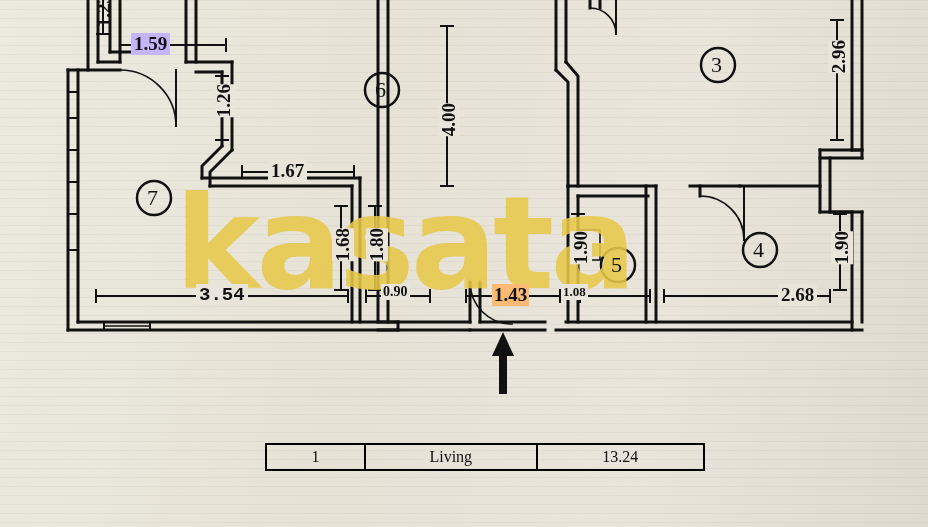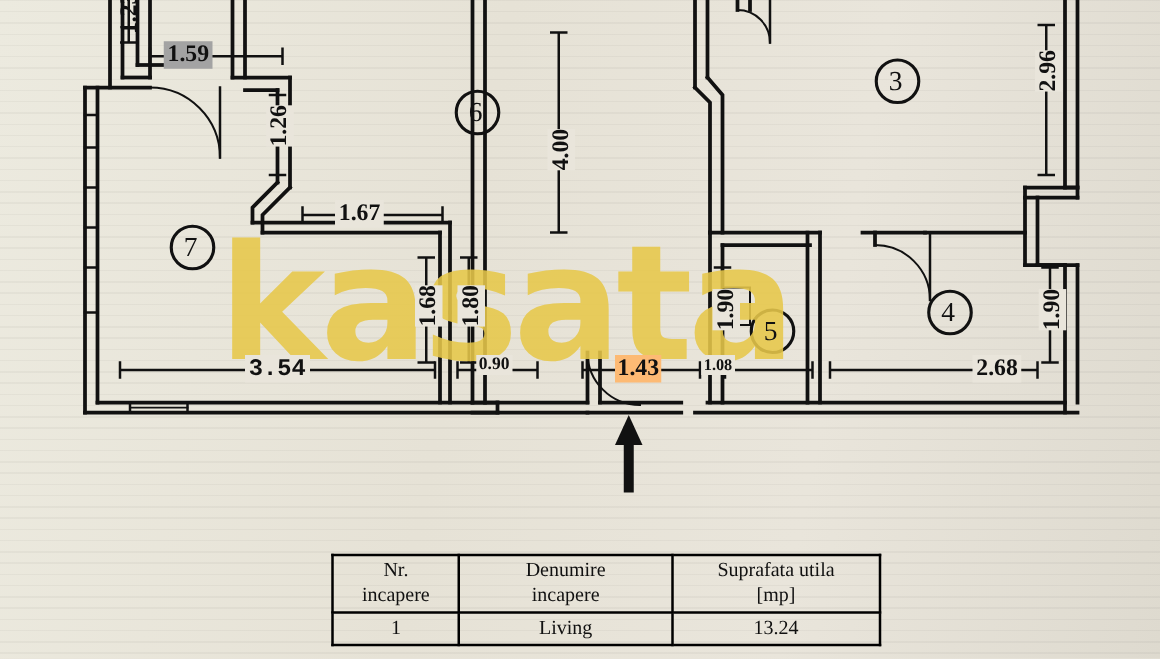--- a/index.html
+++ b/index.html
@@ -238,51 +238,37 @@
 
 <div style="position:absolute;inset:0;pointer-events:none;font-family:'Liberation Serif',serif;color:#111;">
 
   <span style="position:absolute;left:147px;top:185px;font-size:22px;">7</span>
   <span style="position:absolute;left:375px;top:77px;font-size:22px;">6</span>
   <span style="position:absolute;left:711px;top:52px;font-size:22px;">3</span>
   <span style="position:absolute;left:611px;top:252px;font-size:22px;">5</span>
   <span style="position:absolute;left:753px;top:237px;font-size:22px;">4</span>
 
   <span style="position:absolute;left:93px;top:-6px;font-size:19px;font-weight:bold;writing-mode:vertical-rl;transform:rotate(180deg);">1.23</span>
-  <span style="position:absolute;left:131px;top:33px;font-size:19px;font-weight:bold;background:#a3a3a3;padding:0 3px;">1.59</span>
+  <span style="position:absolute;left:131px;top:33px;font-size:19px;font-weight:bold;background:#c4b5fd;padding:0 3px;">1.59</span>
   <span style="position:absolute;left:213px;top:84px;font-size:19px;font-weight:bold;writing-mode:vertical-rl;transform:rotate(180deg);background:#e9e5db;">1.26</span>
   <span style="position:absolute;left:268px;top:160px;font-size:19px;font-weight:bold;background:#e9e5db;padding:0 3px;">1.67</span>
   <span style="position:absolute;left:438px;top:103px;font-size:19px;font-weight:bold;writing-mode:vertical-rl;transform:rotate(180deg);background:#e9e5db;">4.00</span>
   <span style="position:absolute;left:828px;top:40px;font-size:19px;font-weight:bold;writing-mode:vertical-rl;transform:rotate(180deg);background:#e9e5db;">2.96</span>
   <span style="position:absolute;left:196px;top:284px;font-size:19px;font-weight:bold;background:#e9e5db;padding:0 3px;font-family:Liberation Mono, monospace;">3.54</span>
   <span style="position:absolute;left:332px;top:228px;font-size:19px;font-weight:bold;writing-mode:vertical-rl;transform:rotate(180deg);background:#e9e5db;">1.68</span>
   <span style="position:absolute;left:366px;top:228px;font-size:19px;font-weight:bold;writing-mode:vertical-rl;transform:rotate(180deg);background:#e9e5db;">1.80</span>
   <span style="position:absolute;left:381px;top:284px;font-size:14px;font-weight:bold;background:#e9e5db;padding:0 2px;">0.90</span>
   <span style="position:absolute;left:492px;top:284px;font-size:19px;font-weight:bold;background:#fdba74;padding:0 2px;">1.43</span>
   <span style="position:absolute;left:570px;top:231px;font-size:19px;font-weight:bold;writing-mode:vertical-rl;transform:rotate(180deg);background:#e9e5db;">1.90</span>
   <span style="position:absolute;left:561px;top:284px;font-size:13px;font-weight:bold;background:#e9e5db;padding:0 2px;">1.08</span>
   <span style="position:absolute;left:737px;top:284px;font-size:19px;font-weight:bold;background:#e9e5db;padding:0 3px;margin-left:41px;">2.68</span>
   <span style="position:absolute;left:831px;top:231px;font-size:19px;font-weight:bold;writing-mode:vertical-rl;transform:rotate(180deg);background:#e9e5db;">1.90</span>
 </div>
 
 <table id="area-table">
   <tbody>
-      <tr class="hrow">
-    <td class="c0">
-      <div>Nr.</div>
-      <div>incapere</div>
-    </td>
-    <td class="c1">
-      <div>Denumire</div>
-      <div>incapere</div>
-    </td>
-    <td class="c2">
-      <div>Suprafata utila</div>
-      <div>[mp]</div>
-    </td>
-  </tr>
   <tr>
     <td class="c0">1</td>
     <td class="c1">Living</td>
     <td class="c2">13.24</td>
   </tr>
 </tbody>
   </table>
 
 </body></html>

